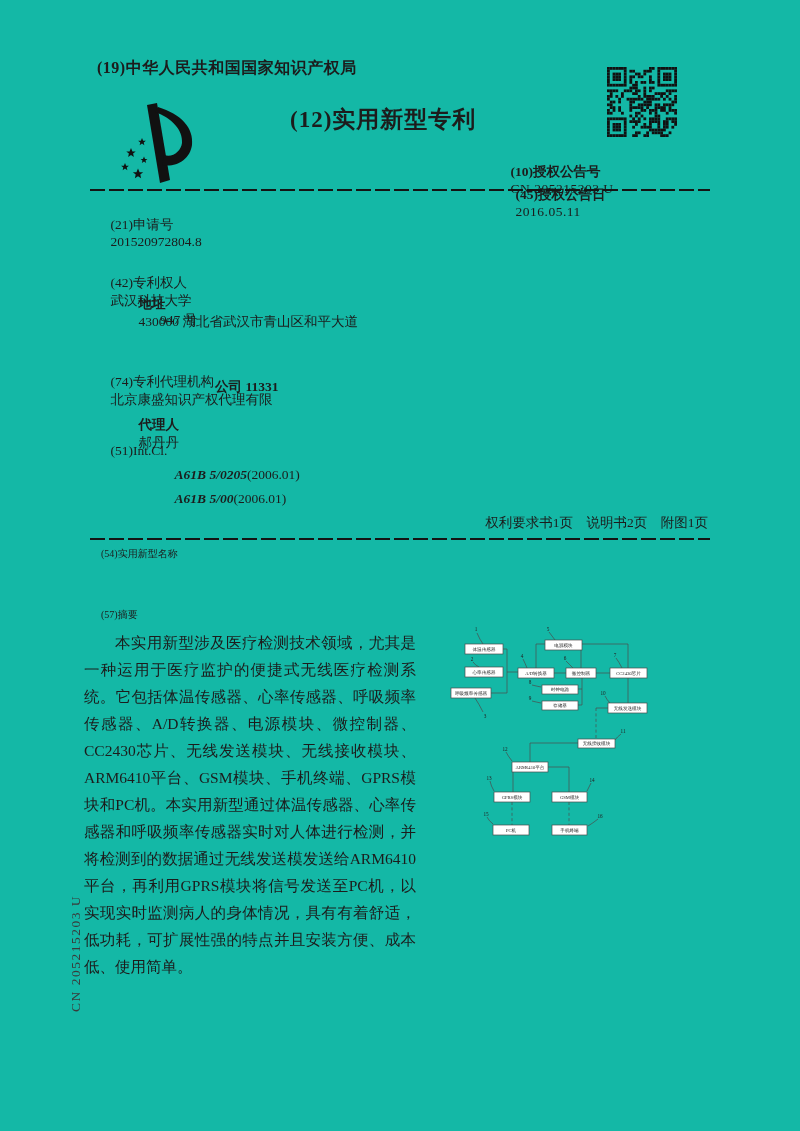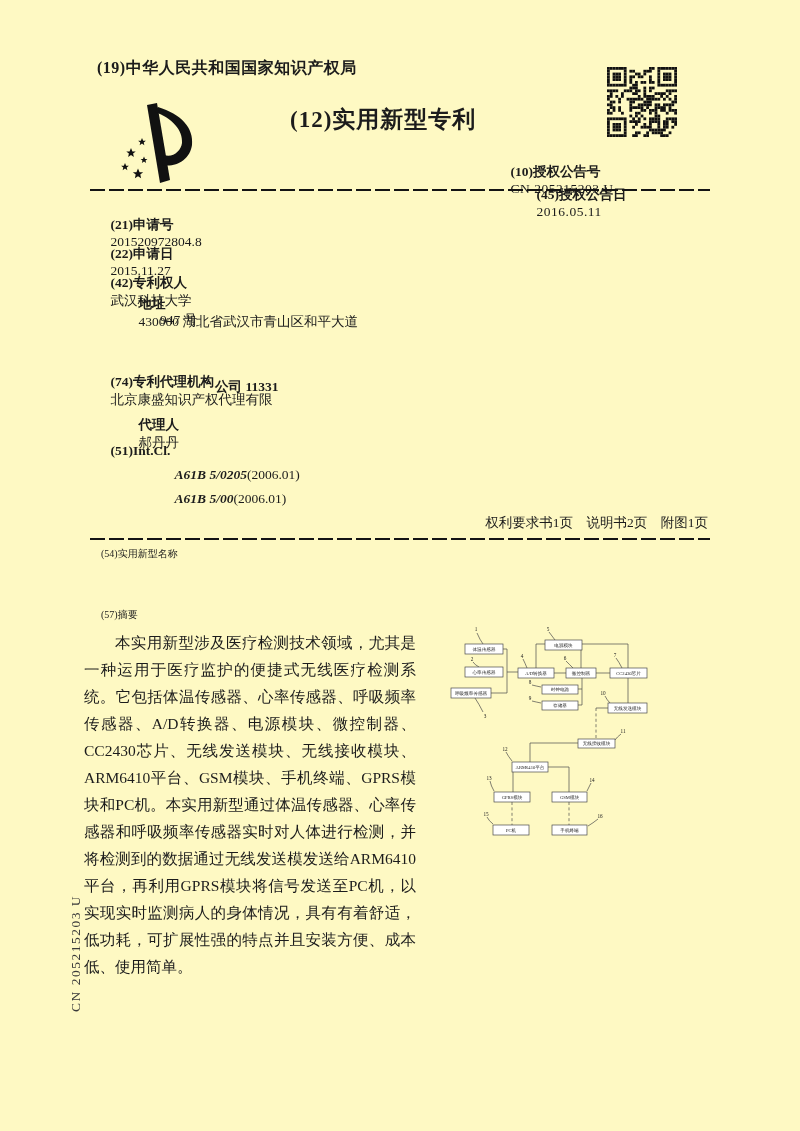--- a/index.html
+++ b/index.html
@@ -1,33 +1,33 @@
 <!DOCTYPE html>
 <html><head>
 <meta charset="utf-8">
 <style>
   html,body{margin:0;padding:0;background:#888;}
   #page{
-    position:relative;width:800px;height:1131px;background:#fef9c3;
+    position:relative;width:800px;height:1131px;background:#14b8a6;
     font-family:"Liberation Serif","DejaVu Serif",serif;color:#1c1c1c;
     overflow:hidden;margin:0 auto;
   }
   .abs{position:absolute;}
   .b{font-weight:bold;}
   .cn{font-family:"Liberation Serif","DejaVu Serif",serif;}
   
   .office{left:97px;top:58px;font-size:16px;font-weight:bold;letter-spacing:.5px;}
   .doctype{left:290px;top:104px;font-size:23px;font-weight:bold;letter-spacing:1px;}
   .pubrow{font-size:13.5px;white-space:pre;}
   .pubrow .lbl{font-weight:bold;}
   .pubrow .val{font-family:"Liberation Serif","DejaVu Serif",serif;letter-spacing:.5px;}
   .rule{height:2px;background:repeating-linear-gradient(to right,#141414 0 15px,transparent 15px 19px);}
   
   .row{left:97px;font-size:13.5px;white-space:pre;}
-  .row .lbl{font-weight:bold;margin-right:7px;}
+  .row .lbl{font-weight:normal;margin-right:7px;}
   .cont{font-size:13.5px;white-space:pre;}
   .ital{font-style:italic;font-weight:bold;margin-left:36px;}
   .pages{right:92px;top:514px;font-size:13.5px;white-space:pre;}
   
   .sechead{left:101px;font-size:10px;font-weight:normal;}
   .titletext{left:90px;top:567px;width:333px;font-size:15.5px;line-height:21px;text-indent:2em;text-align:justify;}
   .abstract{left:84px;top:629px;width:332px;font-size:15.5px;line-height:27px;text-indent:2em;text-align:justify;}
   
   .sidecode{left:68px;top:1012px;transform:rotate(-90deg);transform-origin:left top;
     font-size:13.5px;color:#3a3a3a;letter-spacing:1.5px;white-space:pre;width:130px;}
@@ -367,36 +367,32 @@
       <path transform="translate(25,73) scale(1.2)" d="M0,-4.5 L1.3,-1.4 L4.3,-1.4 L1.9,0.5 L2.6,3.6 L0,1.8 L-2.6,3.6 L-1.9,0.5 L-4.3,-1.4 L-1.3,-1.4 Z"></path>
     </g>
   </svg>
 
   <div class="abs doctype cn">(12)实用新型专利</div>
 
   <div class="abs pubrow" style="left:497px;top:147px;">
     <span class="lbl">(10)授权公告号</span><span> </span>
     <span class="val">CN 205215203 U</span>
   </div>
-  <div class="abs pubrow" style="left:523px;top:170px;">
+  <div class="abs pubrow" style="left:502px;top:170px;">
     <span class="lbl">(45)授权公告日</span><span> </span>
     <span class="val">2016.05.11</span>
   </div>
 
   <div class="abs rule" style="left:90px;top:189px;width:620px;"></div>
 
   <div class="abs row" style="top:200px;">
     <span class="lbl">(21)申请号</span>
     <span class="val">201520972804.8</span>
   </div>
 
-  <div class="abs row" style="top:229px;">
-    <span class="lbl">(22)申请日</span>
-    <span class="val">2015.11.27</span>
-  </div>
 
   <div class="abs row" style="top:258px;">
     <span class="lbl">(42)专利权人</span>
     <span class="val">武汉科技大学</span>
   </div>
   <div class="abs cont" style="left:125px;top:279px;">
     <span class="b">地址</span><span>  </span>
     <span>430000 湖北省武汉市青山区和平大道</span>
   </div>
   <div class="abs cont" style="left:160px;top:311px;">947 号</div>

